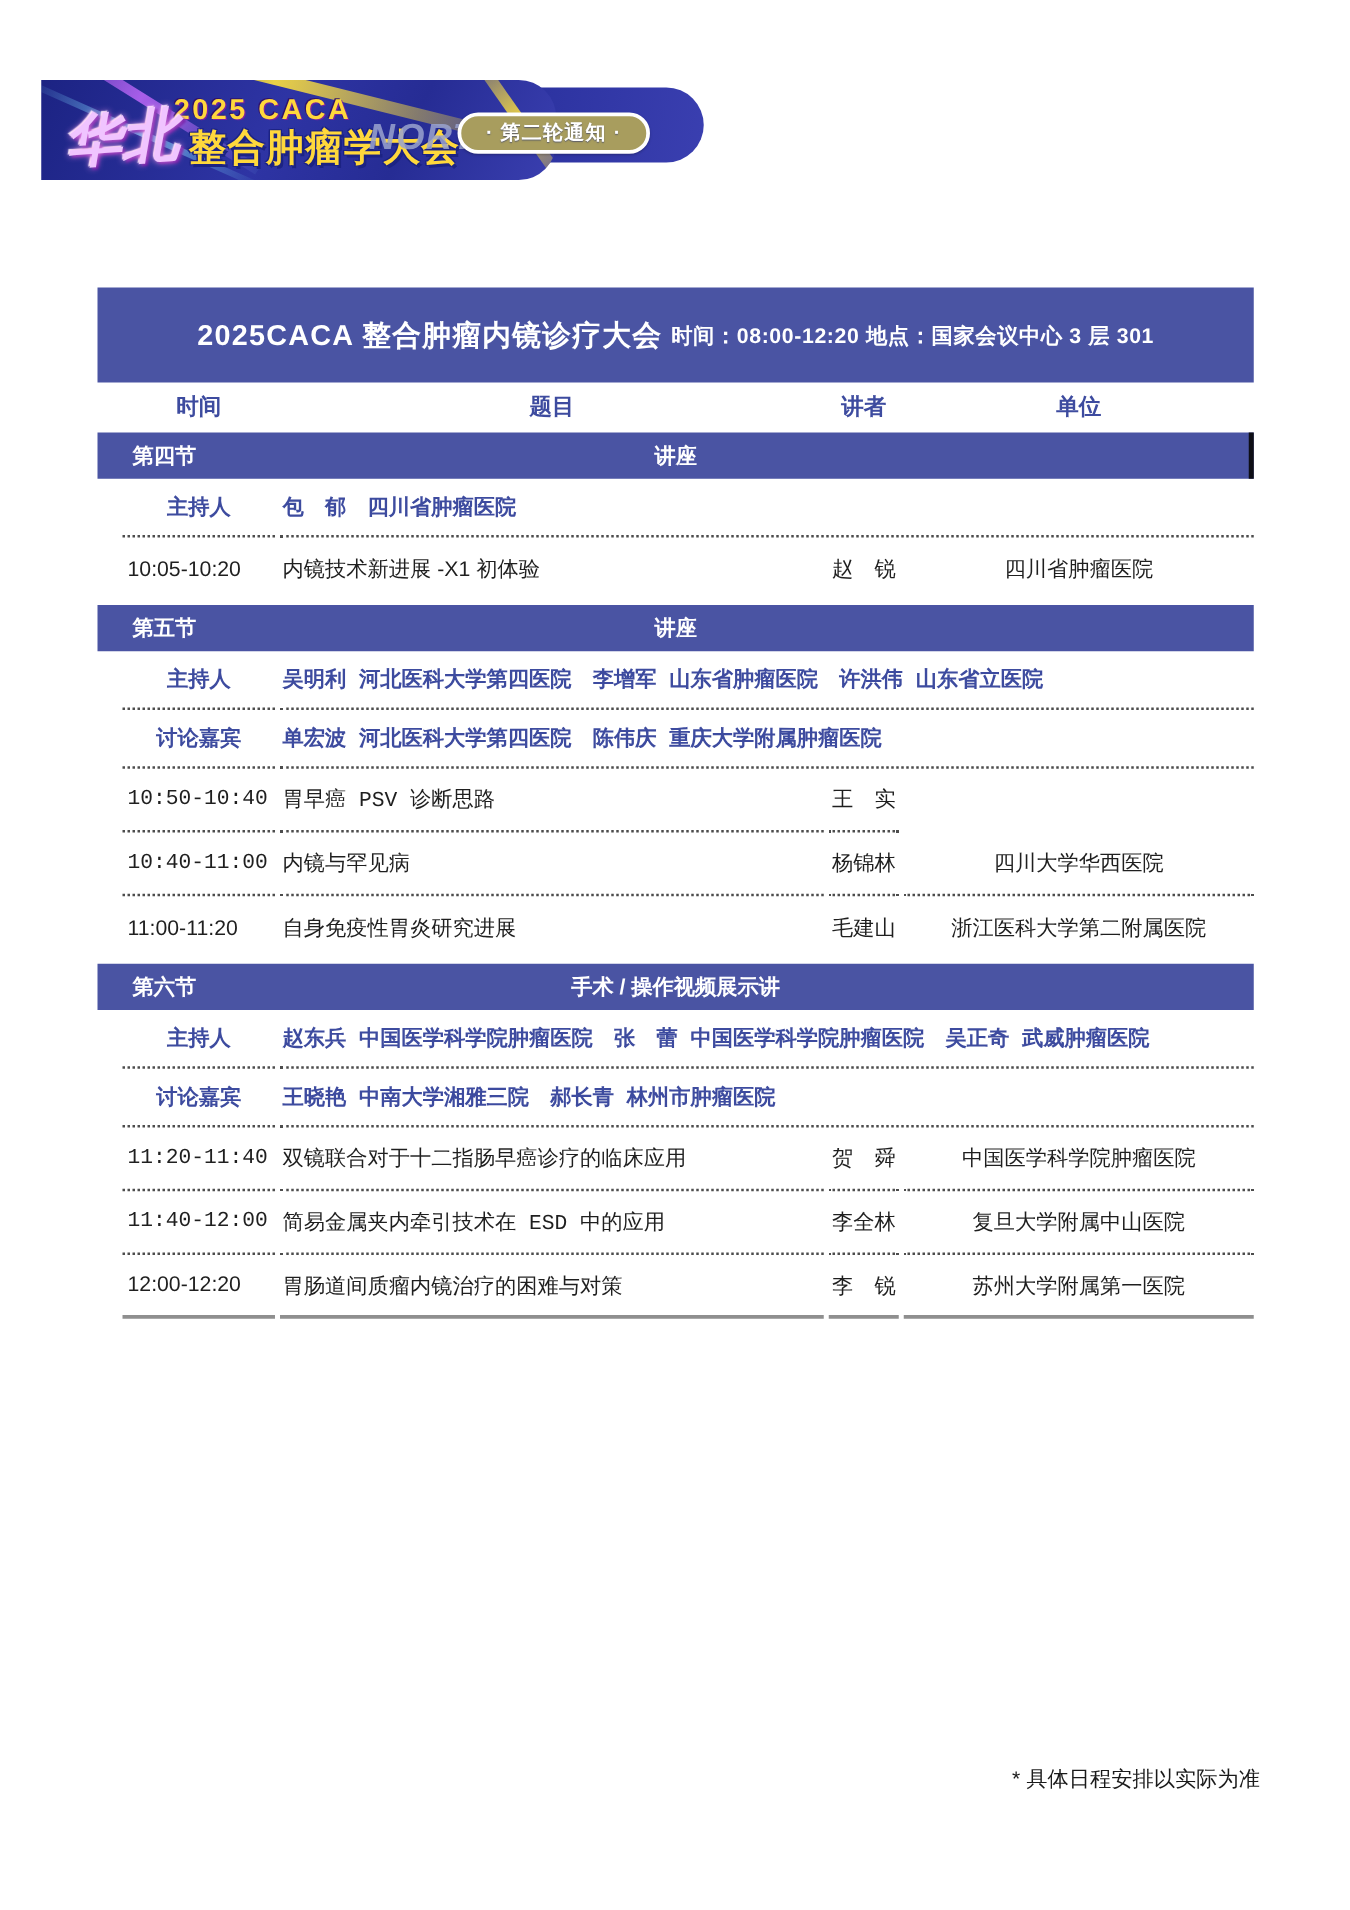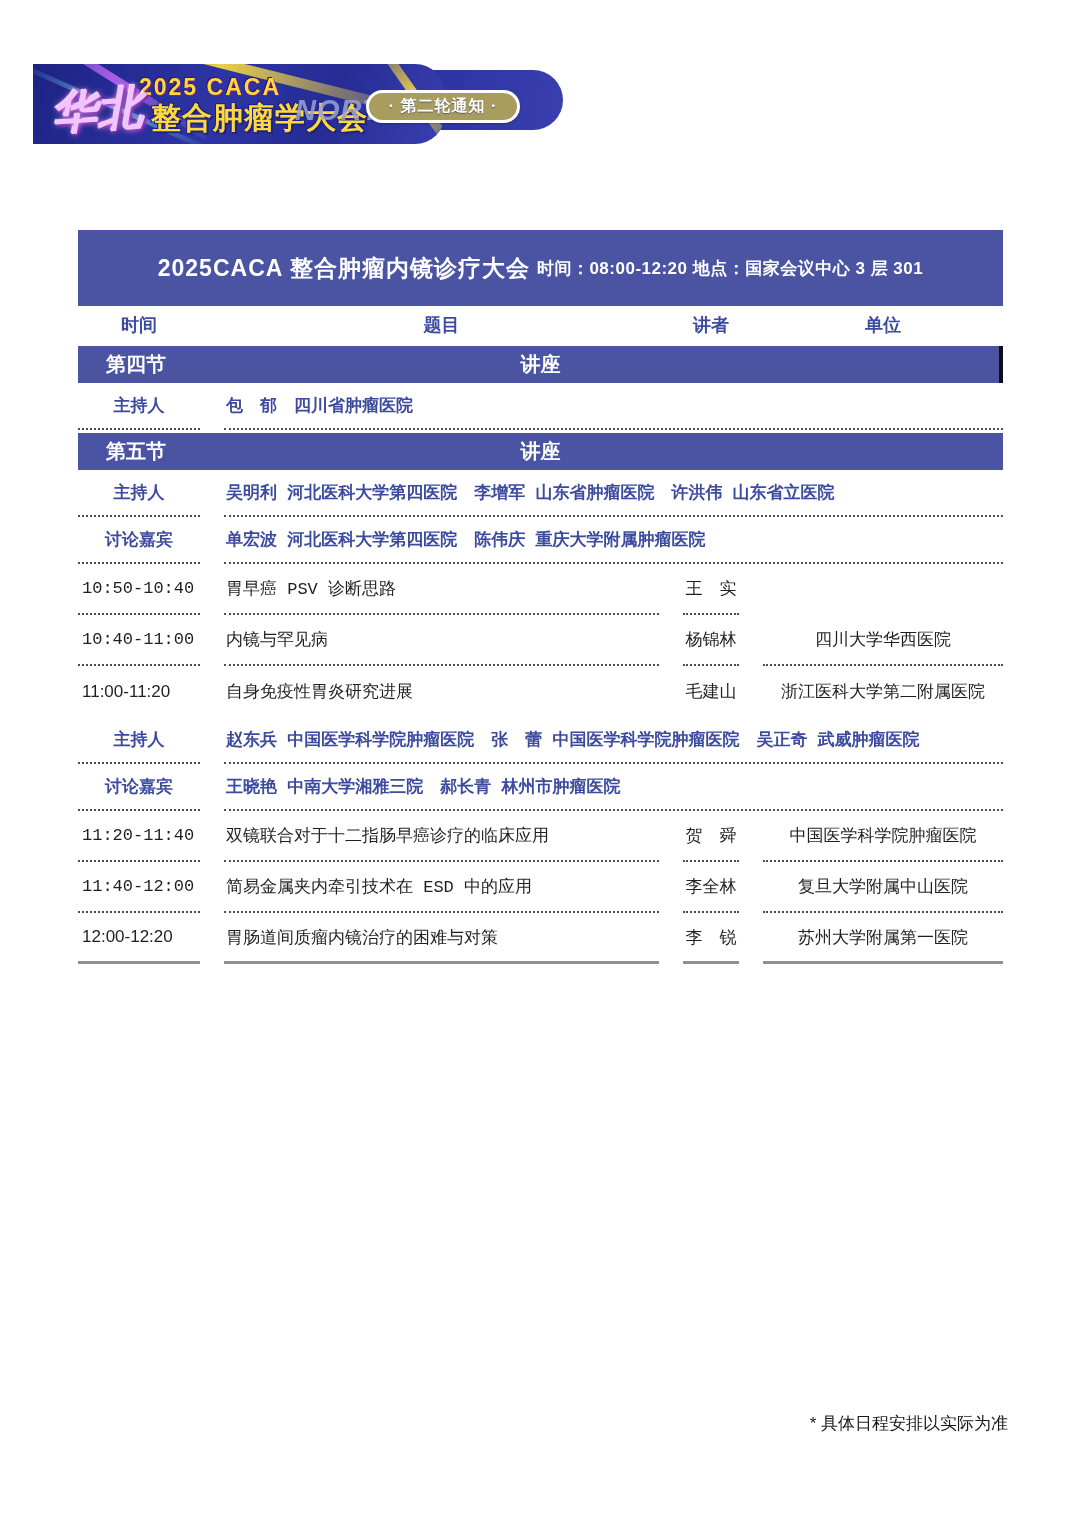--- a/index.html
+++ b/index.html
@@ -41,27 +41,27 @@
     color:#ffffff; font-weight:bold; font-size:16px; letter-spacing:1px;
     text-shadow:0 1px 1px rgba(40,50,110,0.6); }
 
   
   .schedule { position:absolute; left:78px; top:230px; width:925px; }
   .sched-title-block { background:#4a54a3; color:#fff; height:76px;
     display:flex; flex-direction:row; align-items:center; justify-content:center; gap:7px; }
   .sched-title { font-size:23px; font-weight:bold; letter-spacing:1px; }
   .sched-subtitle { font-size:17px; font-weight:600; letter-spacing:0.5px; }
 
-  .grid-row { display:grid; grid-template-columns:122px 435px 56px 1fr; column-gap:24px;
-    align-items:center; }
+  .grid-row { display:grid; grid-template-columns:122px 435px 56px 1fr; column-gap:4px;
+    align-items:center;margin-left:20px; }
   .header-row { height:38px; color:#3d4b9f; font-weight:bold; font-size:18px; }
   .header-row > div { text-align:center; }
 
   .section-bar { position:relative; height:37px; margin-top:3px; background:#4a54a3;
-    color:#fff; font-weight:bold; font-size:20px; }
+    color:#fff; font-weight:bold; font-size:17px; }
   .section-bar.first { margin-top:2px; }
   .section-bar.first::after { content:""; position:absolute; right:0; top:0; bottom:0;
     width:4px; background:#0e0e16; }
   .sec-name { position:absolute; left:28px; top:0; line-height:37px; }
   .sec-type { position:absolute; left:0; right:0; top:0; text-align:center; line-height:37px; }
 
   .row { font-size:17px; color:#1f1f1f; }
   .row.talk  { min-height:51px; }
   .row.panel { min-height:47px; }
   .row.b-dotted > div { border-bottom:2px dotted #4d4d4d;font-family:Liberation Mono, monospace; }
@@ -109,20 +109,26 @@
       </div>
     <div id="schedule-body">
         <div class="section-bar first">
           <span class="sec-name">第四节</span>
           <span class="sec-type">讲座</span>
         </div>
         <div class="grid-row row panel b-dotted">
           <div class="c-label">主持人</div>
           <div class="c-panel-content">包　郁　四川省肿瘤医院</div>
         </div>
+        <div class="grid-row row talk b-none">
+          <div class="c-time">10:05-10:20</div>
+          <div class="c-title">内镜技术新进展 -X1 初体验</div>
+          <div class="c-speaker">赵　锐</div>
+          <div class="c-org">四川省肿瘤医院</div>
+        </div>
         <div class="section-bar">
           <span class="sec-name">第五节</span>
           <span class="sec-type">讲座</span>
         </div>
         <div class="grid-row row panel b-dotted">
           <div class="c-label">主持人</div>
           <div class="c-panel-content">吴明利 河北医科大学第四医院　李增军 山东省肿瘤医院　许洪伟 山东省立医院</div>
         </div>
         <div class="grid-row row panel b-dotted">
           <div class="c-label">讨论嘉宾</div>
@@ -137,20 +143,24 @@
           <div class="c-time">10:40-11:00</div>
           <div class="c-title">内镜与罕见病</div>
           <div class="c-speaker">杨锦林</div>
           <div class="c-org">四川大学华西医院</div>
         </div>
         <div class="grid-row row talk b-none">
           <div class="c-time">11:00-11:20</div>
           <div class="c-title">自身免疫性胃炎研究进展</div>
           <div class="c-speaker">毛建山</div>
           <div class="c-org">浙江医科大学第二附属医院</div>
+        </div>
+        <div class="section-bar">
+          <span class="sec-name">第六节</span>
+          <span class="sec-type">手术 / 操作视频展示讲</span>
         </div>
         <div class="grid-row row panel b-dotted">
           <div class="c-label">主持人</div>
           <div class="c-panel-content">赵东兵 中国医学科学院肿瘤医院　张　蕾 中国医学科学院肿瘤医院　吴正奇 武威肿瘤医院</div>
         </div>
         <div class="grid-row row panel b-dotted">
           <div class="c-label">讨论嘉宾</div>
           <div class="c-panel-content">王晓艳 中南大学湘雅三院　郝长青 林州市肿瘤医院</div>
         </div>
         <div class="grid-row row talk b-dotted">

